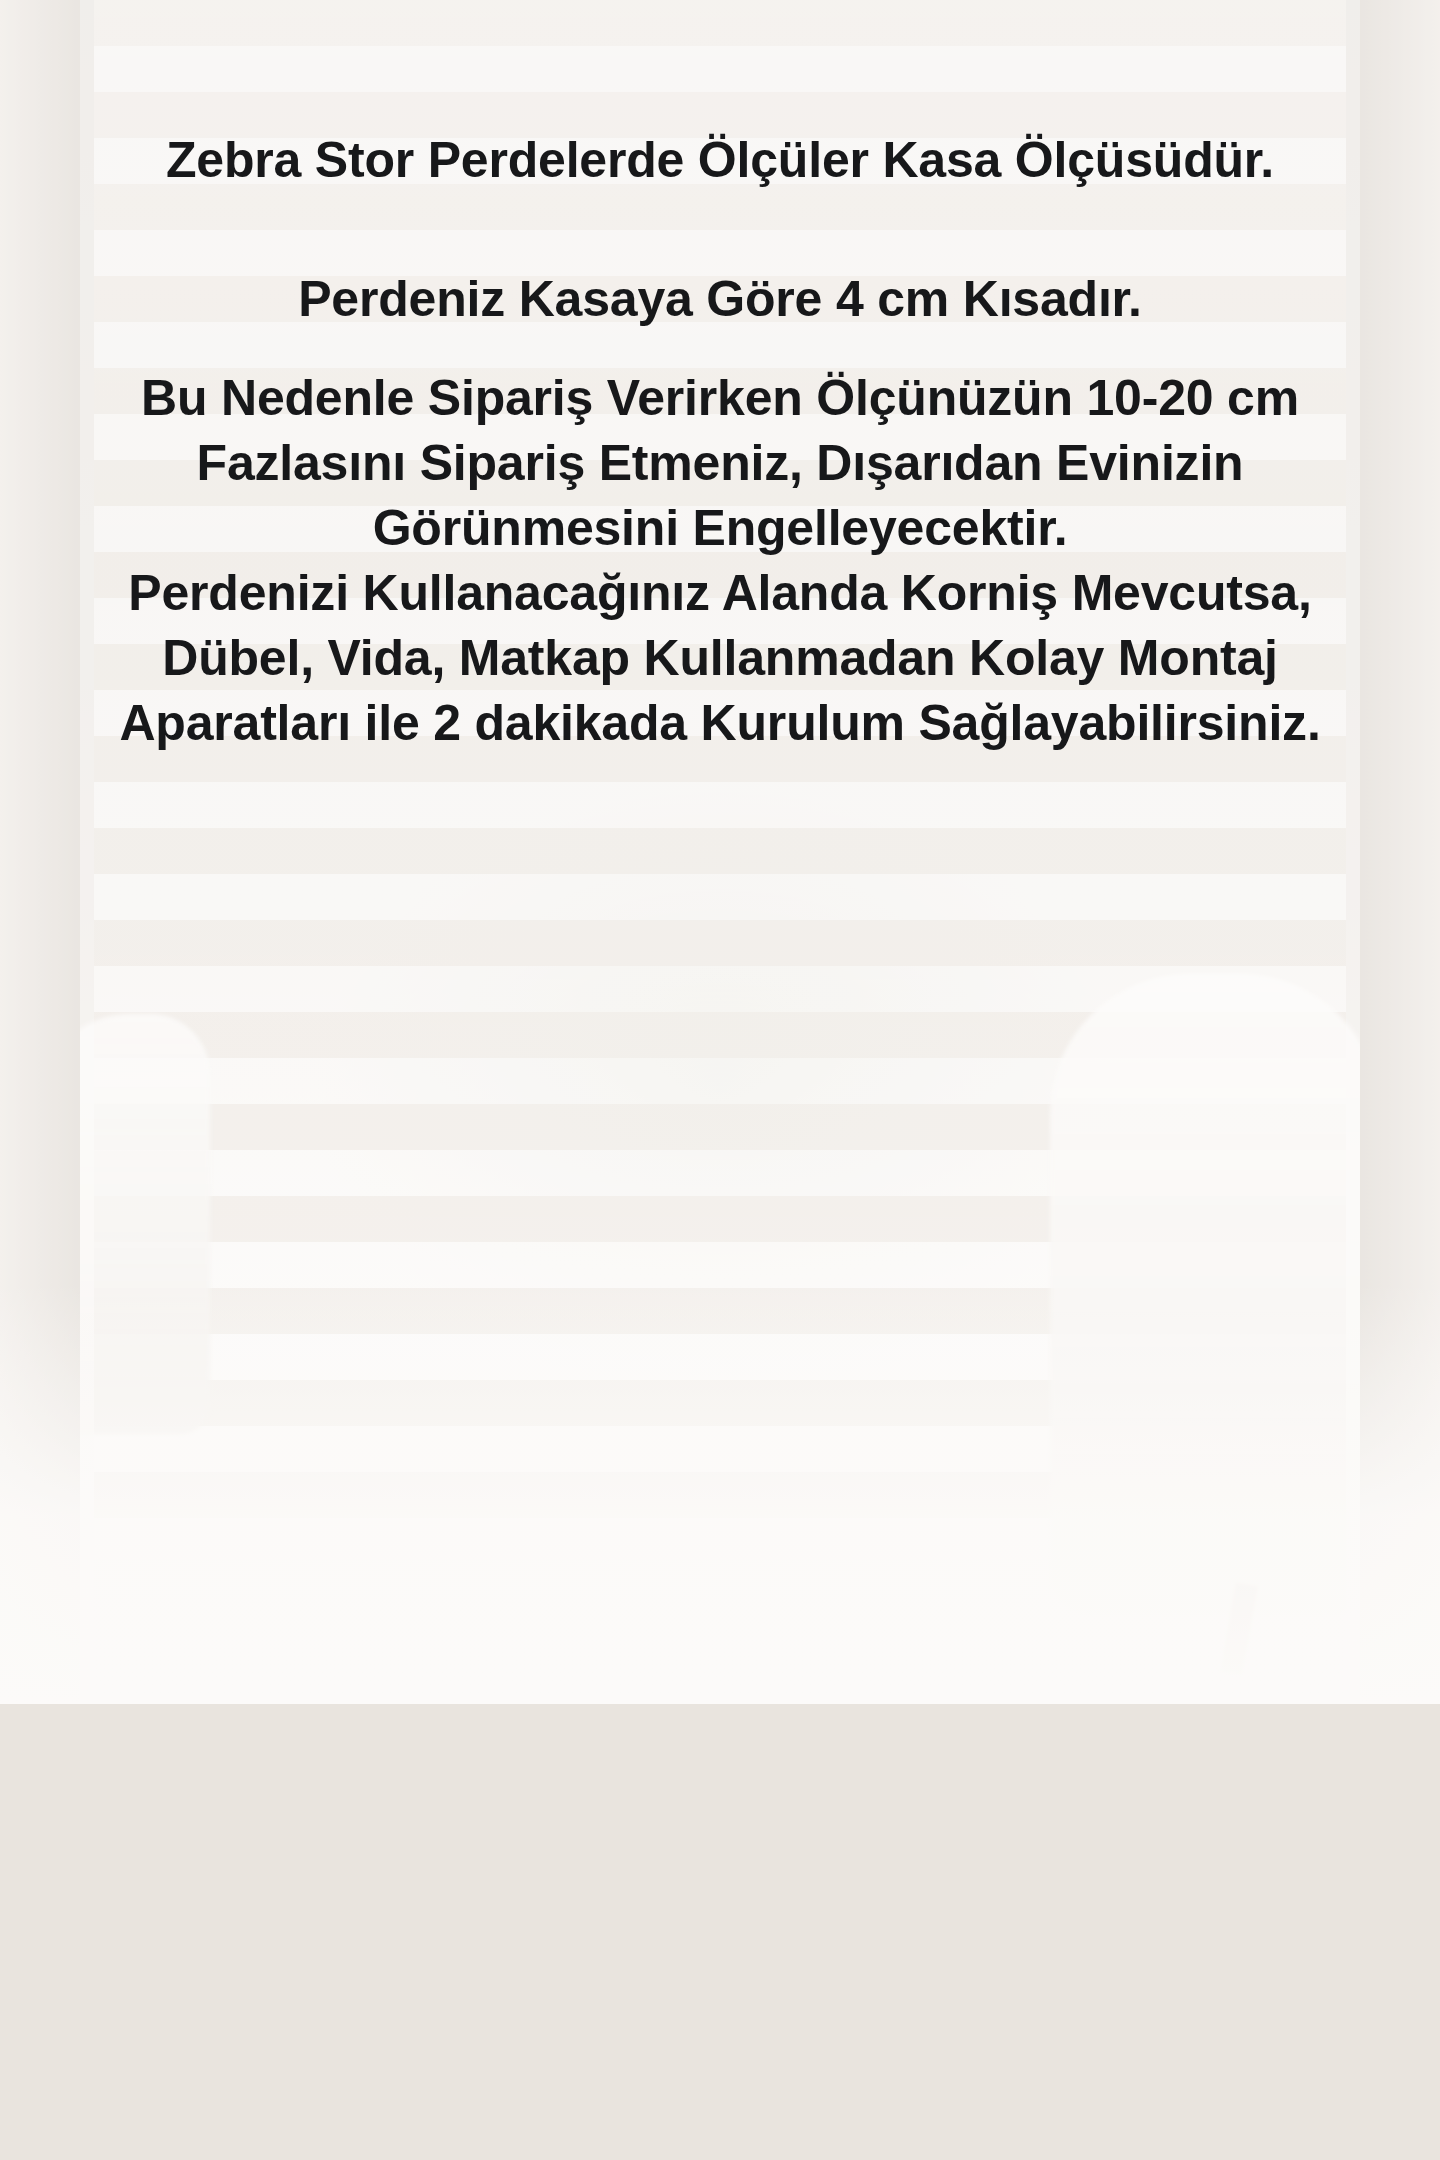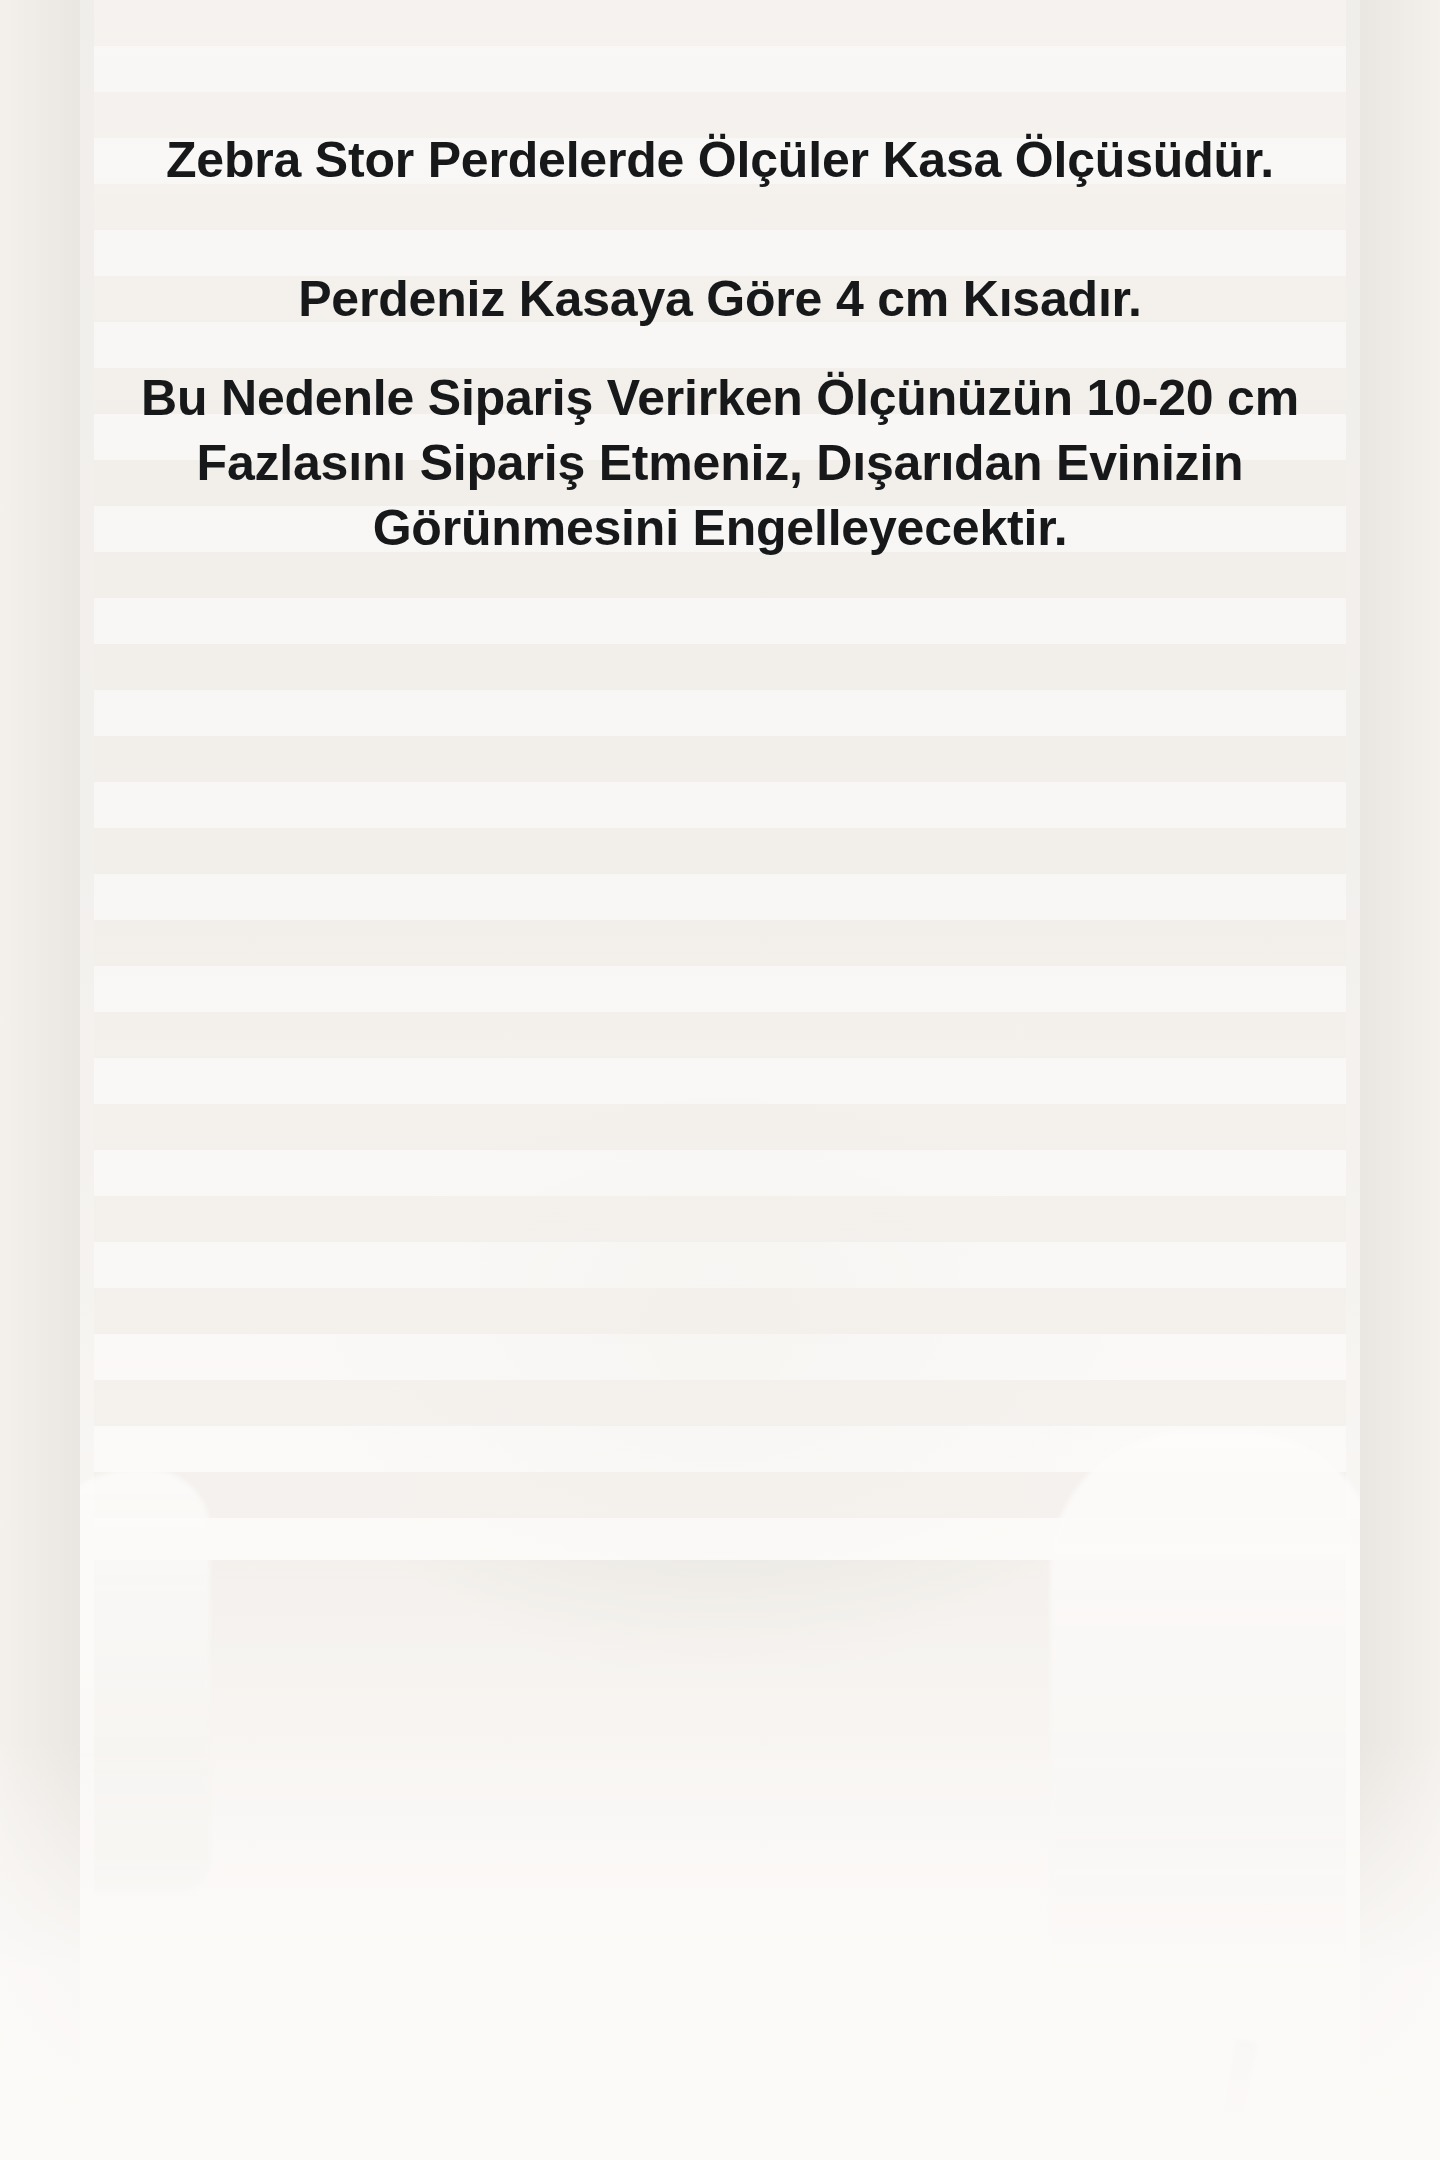--- a/index.html
+++ b/index.html
@@ -10,21 +10,21 @@
     width: 1440px;
     height: 2160px;
     font-family: "Liberation Sans", sans-serif;
     background: #e9e4de;
     overflow: hidden;
   }
 
   .poster {
     position: relative;
     width: 1440px;
-    height: 2160px;
+    height: 1704px;
     overflow: hidden;
     background: #ded8d1;
     text-decoration: underline;
   }
 
   
   .bg-photo {
     position: absolute;
     inset: 0;
     background:
@@ -167,15 +167,16 @@
   <div class="frame-col frame-right"></div>
   <div class="frame-col frame-inner-left"></div>
   <div class="frame-col frame-inner-right"></div>
   <div class="floor-glow"></div>
   <div class="wash"></div>
 
   <div class="content">
     <div class="para p1">Zebra Stor Perdelerde Ölçüler Kasa Ölçüsüdür.</div>
     <div class="para p2">Perdeniz Kasaya Göre 4 cm Kısadır.</div>
     <div class="para p4">Bu Nedenle Sipariş Verirken Ölçünüzün 10-20 cm Fazlasını Sipariş Etmeniz, Dışarıdan Evinizin Görünmesini Engelleyecektir.</div>
+    <div class="para p6">Perdenizi Kullanacağınız Alanda Korniş Mevcutsa, Dübel, Vida, Matkap Kullanmadan Kolay Montaj Aparatları ile 2 dakikada Kurulum Sağlayabilirsiniz.</div>
   </div>
 
 </div>
 
 </body></html>

